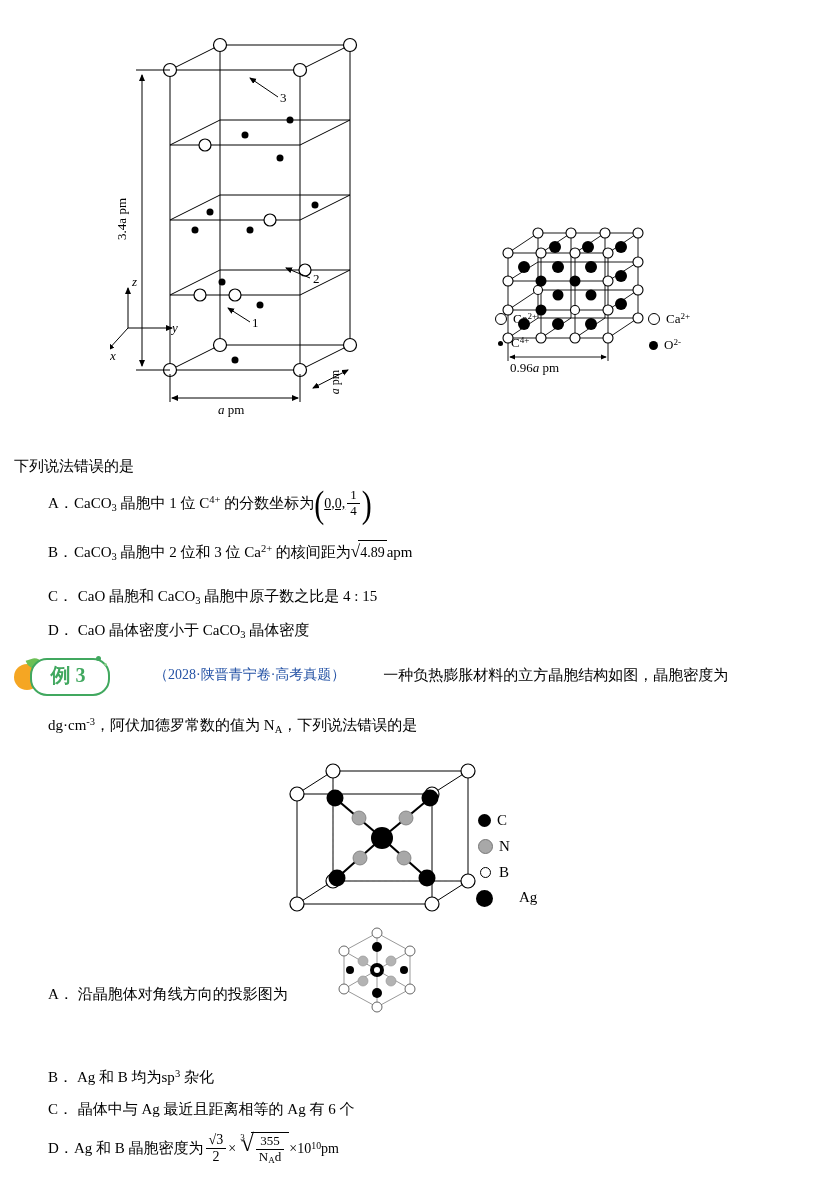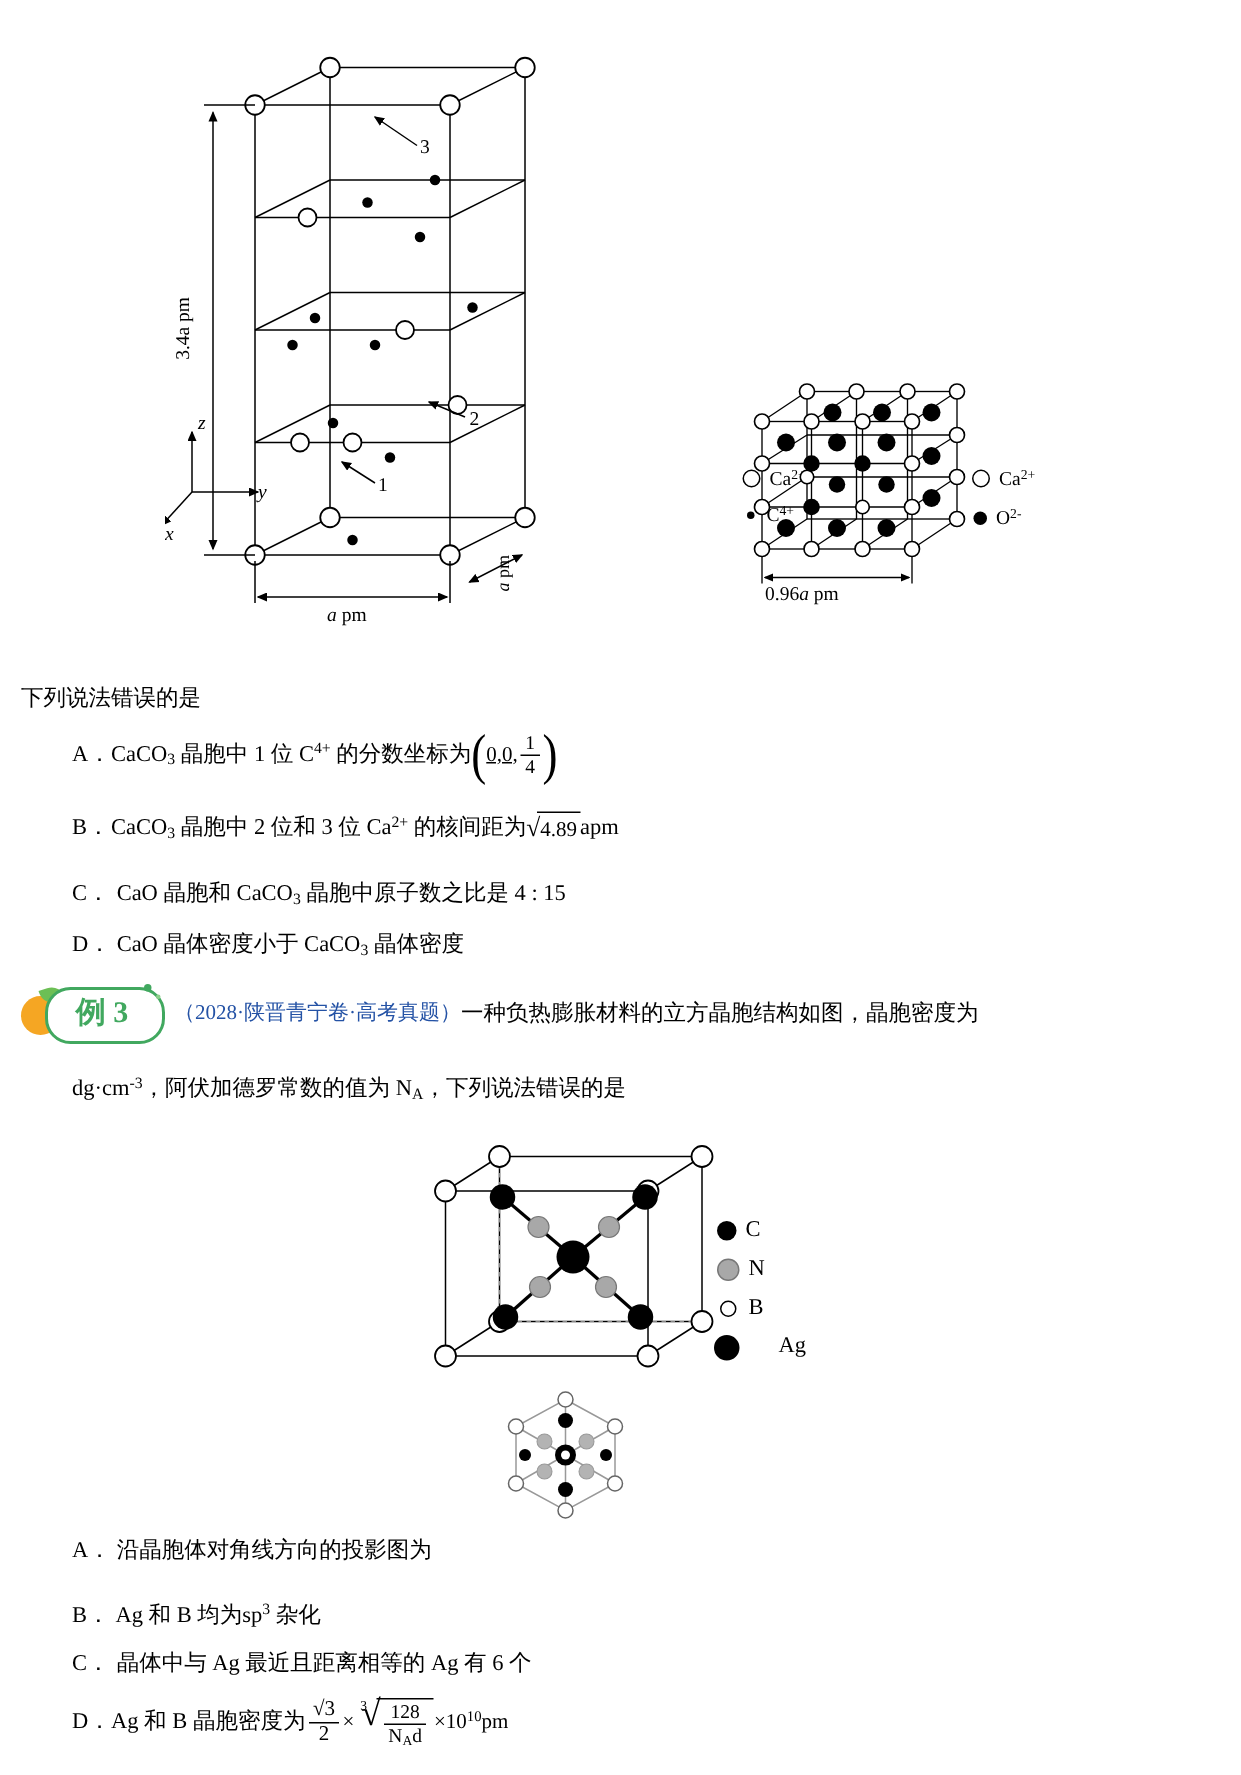--- a/index.html
+++ b/index.html
@@ -163,21 +163,21 @@
     <div class="row" style="margin-bottom:5px;">
       <span class="circ-o"></span>
       <span>Ca<sup>2+</sup></span>
     </div>
     <div class="row">
       <span class="circ-f-sm" style="margin:0 2.5px;"></span>
       <span>C<sup>4+</sup></span>
     </div>
   </div>
 
-  <div style="position:absolute;left:490px;top:233px;width:170px;height:180px;">
+  <div style="position:absolute;left:490px;top:205px;width:170px;height:180px;">
     <svg width="170" height="180" viewBox="0 0 170 180">
       <defs>
         <marker id="arB" markerWidth="7" markerHeight="7" refX="6" refY="3" orient="auto">
             <path d="M0,0 L7,3 L0,6 z" fill="#000"></path>
           </marker>
         <marker id="arB2" markerWidth="7" markerHeight="7" refX="1" refY="3" orient="auto">
             <path d="M7,0 L0,3 L7,6 z" fill="#000"></path>
           </marker>
       </defs>
       <g stroke="#000" stroke-width="0.9" fill="none">
@@ -295,21 +295,21 @@
   <div class="opt" style="position:absolute;left:48px;top:574px;">
     <span class="lbl">C．</span>
     <span>CaO 晶胞和 CaCO<sub>3</sub> 晶胞中原子数之比是 4 : 15</span>
   </div>
 
   <div class="opt" style="position:absolute;left:48px;top:608px;">
     <span class="lbl">D．</span>
     <span>CaO 晶体密度小于 CaCO<sub>3</sub> 晶体密度</span>
   </div>
 
-  <div style="position:absolute;left:14px;top:656px;display:flex;align-items:center;width:800px;">
+  <div style="position:absolute;left:14px;top:656px;display:flex;align-items:center;width:800px;gap:38px;">
     <span class="eg-badge">
       <span class="fruit"></span>
       <span class="leaf"></span>
       <span class="oval"></span>
       <span class="txt">例 3</span>
       <span class="dot1"></span>
       <span class="dot2"></span>
     </span>
     <span class="blue" style="font-size:14px;margin-left:6px;">（2028·陕晋青宁卷·高考真题）</span>
     <span style="font-size:15px;">一种负热膨胀材料的立方晶胞结构如图，晶胞密度为</span>
@@ -383,21 +383,21 @@
     <div class="row" style="margin-bottom:4px;">
       <span class="circ-o" style="width:9px;height:9px;margin:0 2px;"></span>
       <span style="font-size:15px;">B</span>
     </div>
     <div class="row">
       <span class="circ-f-lg" style="width:17px;height:17px;margin-left:-2px;"></span>
       <span style="font-size:15px;margin-left:20px;">Ag</span>
     </div>
   </div>
 
-  <div class="opt" style="position:absolute;left:48px;top:1012px;">
+  <div class="opt" style="position:absolute;left:48px;top:972px;">
     <span class="lbl">A．</span>
     <span>沿晶胞体对角线方向的投影图为</span>
   </div>
 
   <div style="position:absolute;left:330px;top:925px;width:95px;height:100px;">
     <svg width="95" height="100" viewBox="0 0 95 100">
       <g stroke="#999" stroke-width="1" fill="none">
         <polygon points="47,8 80,26 80,64 47,82 14,64 14,26"></polygon>
         <line x1="47" y1="8" x2="47" y2="45"></line>
           <line x1="80" y1="26" x2="47" y2="45"></line>
@@ -451,21 +451,21 @@
     <span class="frac" style="font-size:14px;">
       <span class="num">√3</span>
       <span class="den">2</span>
     </span>
     <span style="font-size:14px;">×</span>
     <span style="display:inline-flex;align-items:flex-start;">
       <span style="font-size:9px;position:relative;top:-2px;left:4px;">3</span>
       <span style="font-size:24px;line-height:0.95;">√</span>
       <span style="border-top:1px solid #000;padding:1px 3px 0 3px;margin-left:-3px;">
         <span class="frac" style="font-size:13px;">
-          <span class="num">128</span>
+          <span class="num">355</span>
           <span class="den">N<sub>A</sub>d</span>
         </span>
       </span>
     </span>
     <span style="font-size:14px;">×10<sup>10</sup>pm</span>
   </div>
 
 </div>
 
 </body></html>

